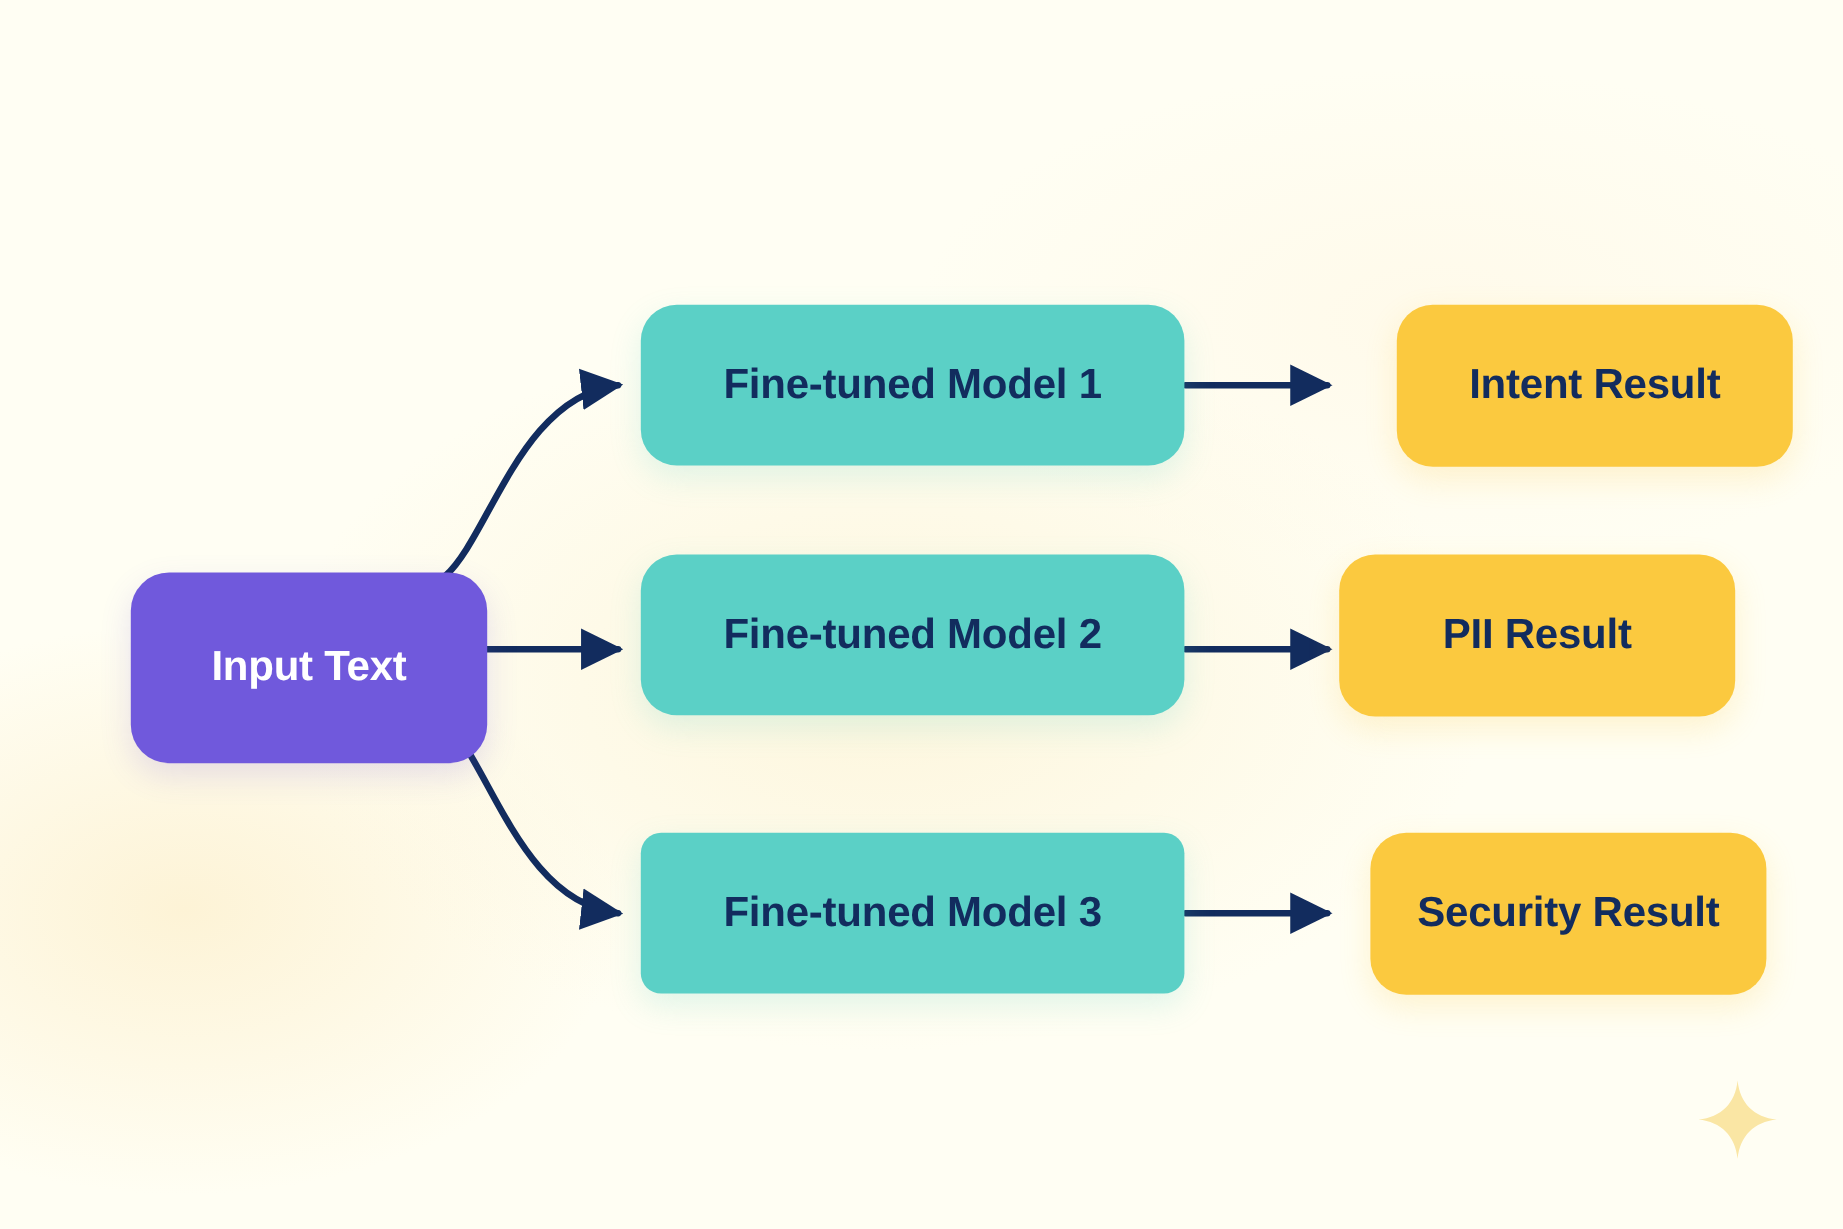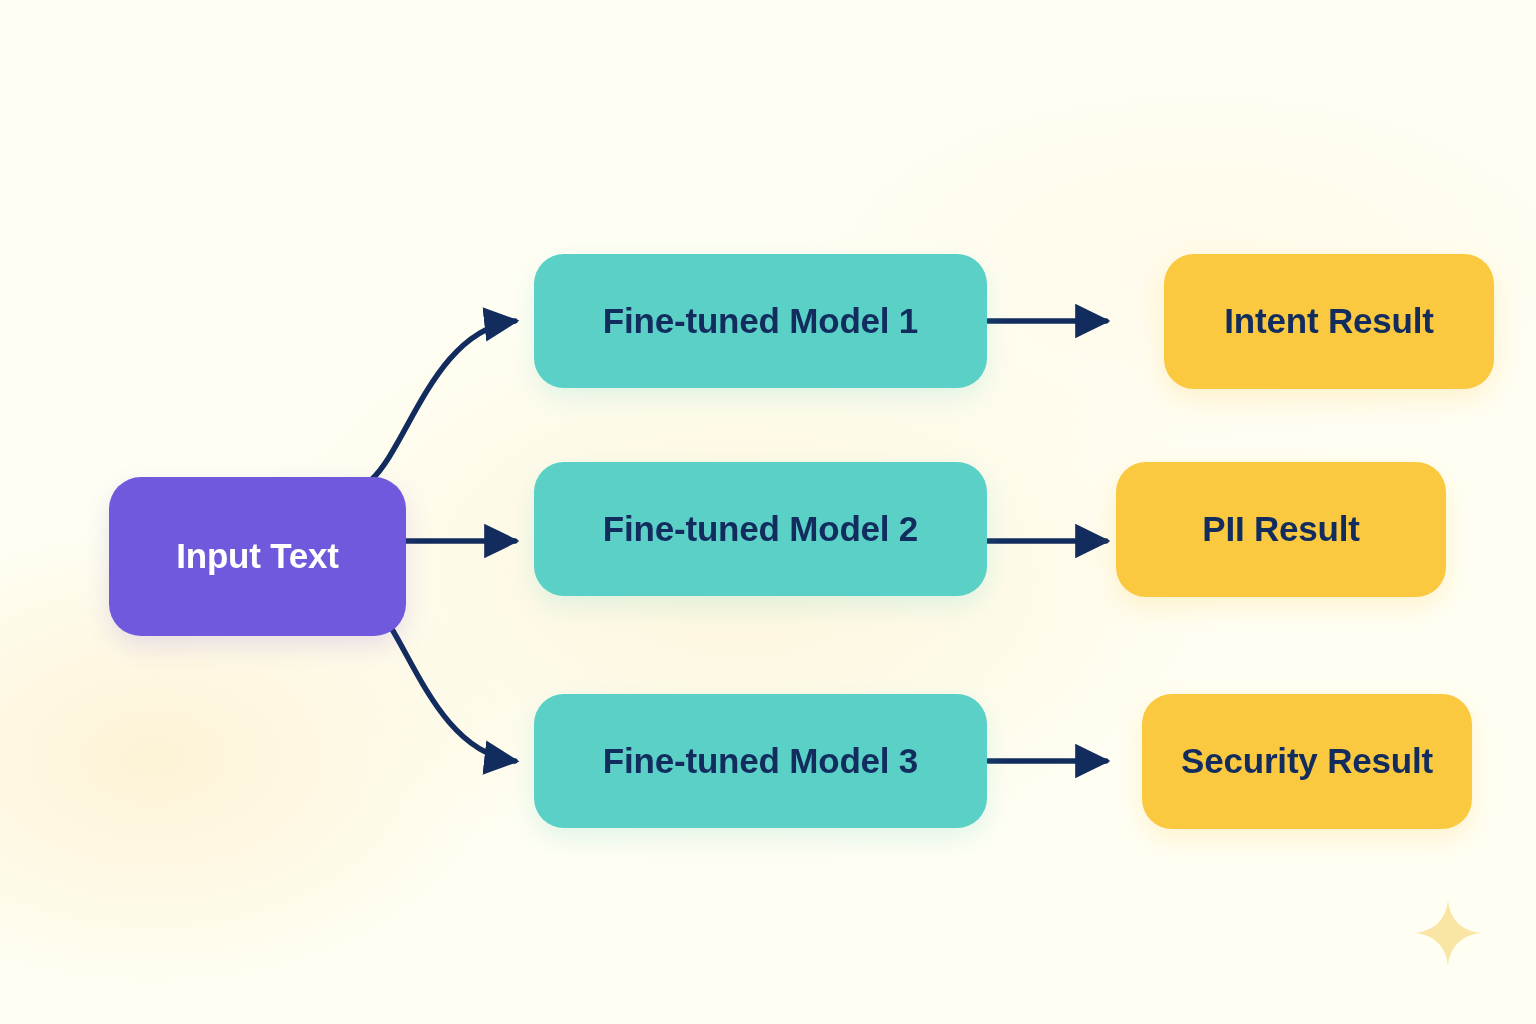--- a/index.html
+++ b/index.html
@@ -128,21 +128,21 @@
   <div class="node node-input" style="background: rgb(112, 89, 220);">
     <span class="node-label" style="color: rgb(255, 255, 255);">Input Text</span>
   </div>
 
   <div class="node node-model row-1" style="background: rgb(91, 208, 198);">
     <span class="node-label" style="color: rgb(18, 44, 94);">Fine-tuned Model 1</span>
   </div>
   <div class="node node-model row-2" style="background: rgb(91, 208, 198);">
     <span class="node-label" style="color: rgb(18, 44, 94);">Fine-tuned Model 2</span>
   </div>
-  <div class="node node-model row-3" style="background: rgb(91, 208, 198);">
+  <div class="node node-model row-3" style="background: rgb(91, 208, 198); border-radius: 17px;">
     <span class="node-label" style="color: rgb(18, 44, 94);">Fine-tuned Model 3</span>
   </div>
 
   <div class="node node-result row-1" style="background: rgb(251, 201, 63); margin-left: 48px;">
     <span class="node-label" style="color: rgb(18, 44, 94);">Intent Result</span>
   </div>
   <div class="node node-result row-2" style="background: rgb(251, 201, 63);">
     <span class="node-label" style="color: rgb(18, 44, 94); text-align: right;">PII Result</span>
   </div>
   <div class="node node-result row-3" style="background: rgb(251, 201, 63); margin-left: 26px;">

